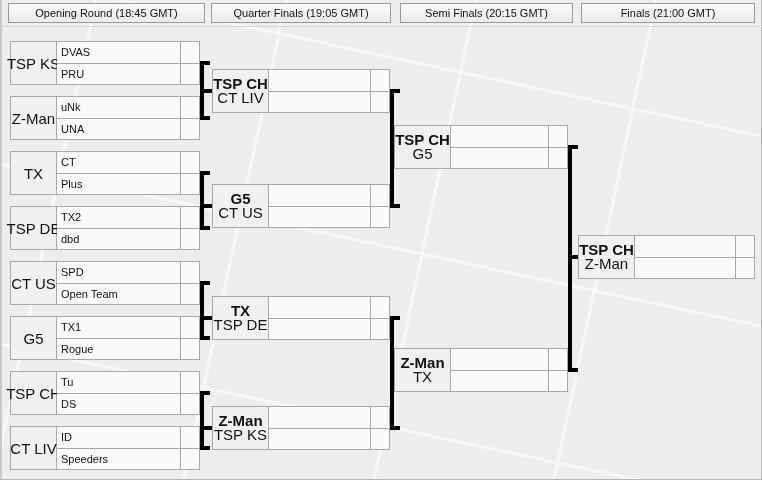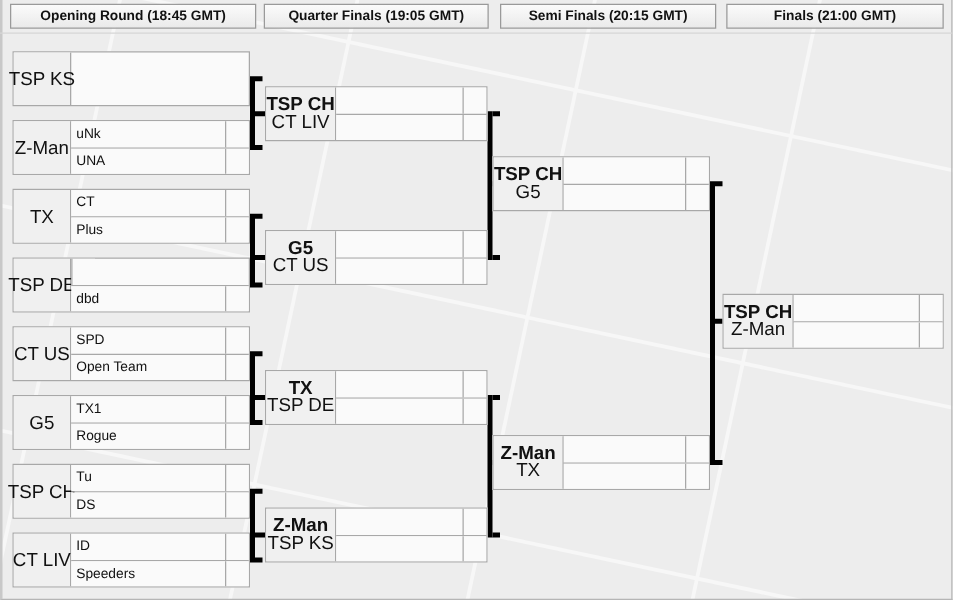--- a/index.html
+++ b/index.html
@@ -31,21 +31,20 @@
   
   .hdr{
     position:absolute;top:3px;height:20px;
     background:linear-gradient(#fbfbfb,#eaeaea);
     border:1px solid #9a9a9a;
     box-sizing:border-box;
     display:flex;align-items:center;justify-content:center;
     font-size:11px;color:#111;
     z-index:3;
     white-space:nowrap;
-    font-weight:bold;
   }
   #hdr0{left:8px;width:197px;}
   #hdr1{left:211px;width:180px;}
   #hdr2{left:400px;width:173px;}
   #hdr3{left:581px;width:174px;}
 
   #hdrline{
     position:absolute;left:0;top:26px;width:762px;height:1px;
     background:#d6d6d6;z-index:2;
   }
@@ -142,20 +141,30 @@
 </div>
 <div class="hdr" id="hdr3">
   <span>Finals (21:00 GMT)</span>
 </div>
 
 <div id="bracket">
     <div class="match r1" style="left: 10px; top: 41px; width: 190px; height: 44px;">
       <div class="mlabel" style="width: 46px;">
         <span>TSP KS</span>
       </div>
+      <div class="mrows">
+        <div class="mrow">
+          <div class="mname">DVAS</div>
+          <div class="mscore"></div>
+        </div>
+        <div class="mrow">
+          <div class="mname">PRU</div>
+          <div class="mscore"></div>
+        </div>
+      </div>
     </div>
     <div class="match r1" style="left: 10px; top: 96px; width: 190px; height: 44px;">
       <div class="mlabel" style="width: 46px;">
         <span>Z-Man</span>
       </div>
       <div class="mrows">
         <div class="mrow">
           <div class="mname">uNk</div>
           <div class="mscore"></div>
         </div>
@@ -179,20 +188,21 @@
           <div class="mscore"></div>
         </div>
       </div>
     </div>
     <div class="match r1" style="left: 10px; top: 206px; width: 190px; height: 44px;">
       <div class="mlabel" style="width: 46px;">
         <span>TSP DE</span>
       </div>
       <div class="mrows">
         <div class="mrow">
+          <div class="mname">TX2</div>
           <div class="mscore"></div>
         </div>
         <div class="mrow">
           <div class="mname">dbd</div>
           <div class="mscore"></div>
         </div>
       </div>
     </div>
     <div class="match r1" style="left: 10px; top: 261px; width: 190px; height: 44px;">
       <div class="mlabel" style="width: 46px;">

